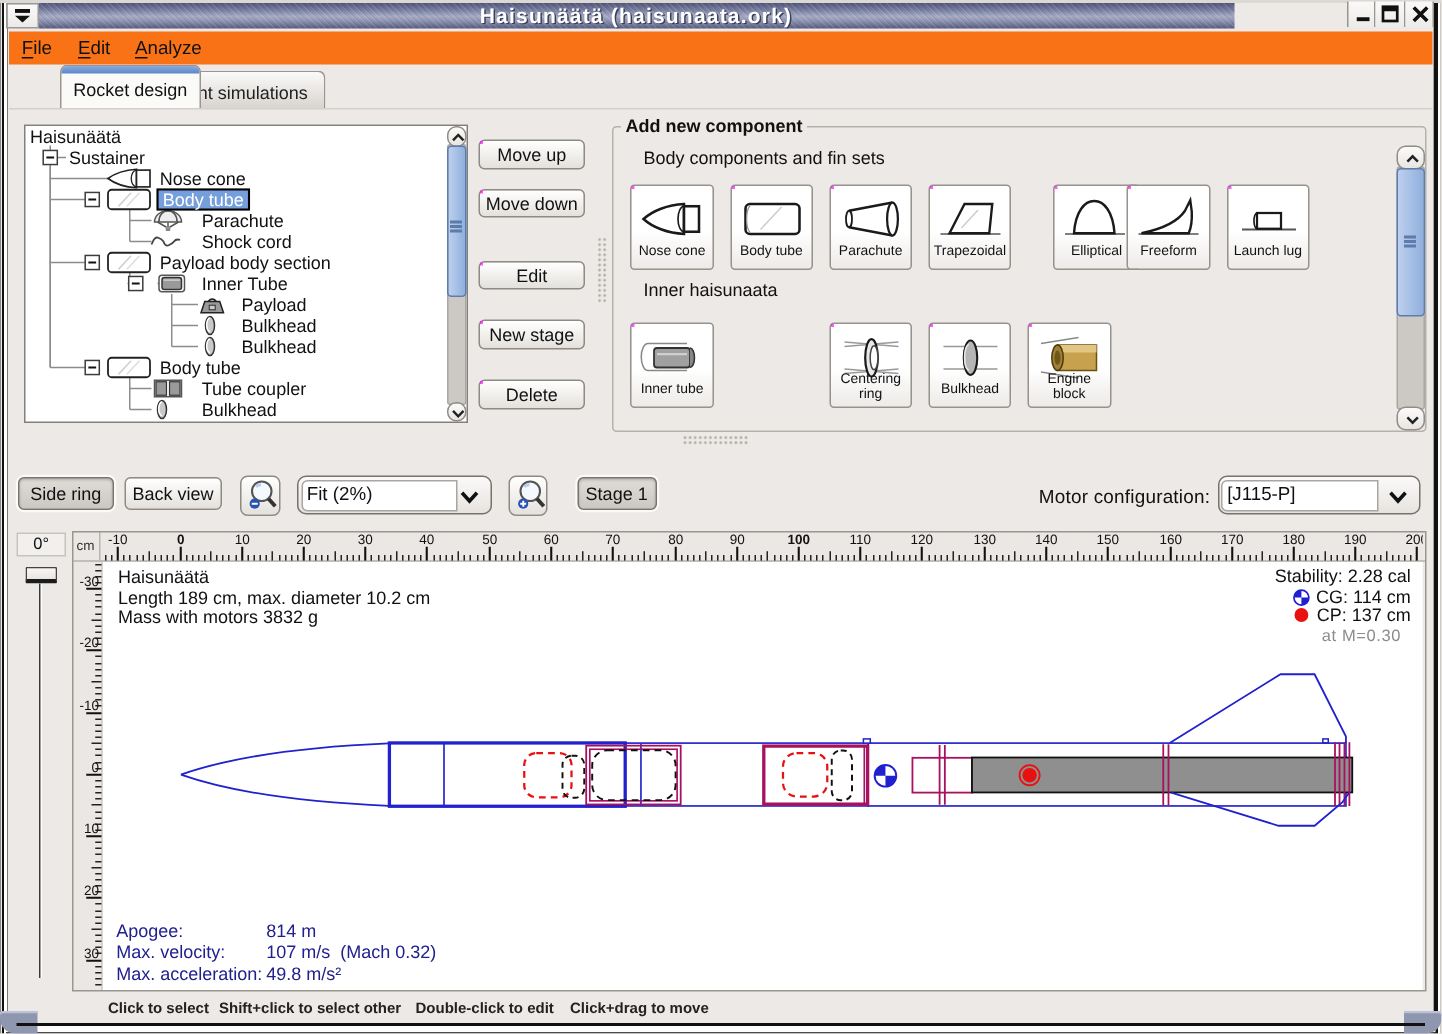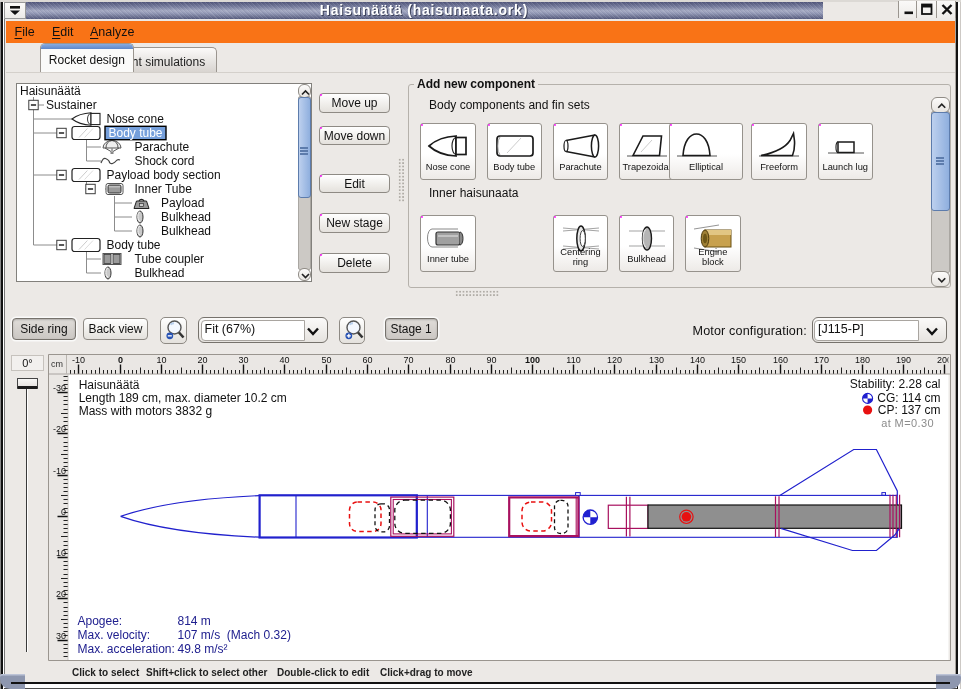--- a/index.html
+++ b/index.html
@@ -256,21 +256,21 @@
     </div>
 <div class="cbtn" style="left:209.9000000000001px;top:37.5px;width:55.5px;height:57px">
       <div class="cbtn-ic"><svg width="48" height="38" viewBox="0 0 48 38">
           <path d="M4 29 H44" stroke="#555" stroke-width="1"></path>
           <path d="M10 28.5 L20 9 H38.5 L36.5 28.5 Z" fill="#fff" stroke="#1a1a1a" stroke-width="1.6"></path>
           <line x1="18" y1="25" x2="29" y2="13" stroke="#ccc" stroke-width="1"></line>
         </svg></div>
       <div class="cbtn-lab" style="bottom:6px">Trapezoidal</div>
       <i class="pdot"></i>
     </div>
-<div class="cbtn" style="left:260px;top:37.5px;width:74px;height:57px">
+<div class="cbtn" style="left:293px;top:37.5px;width:58px;height:57px">
       <div class="cbtn-ic"><svg width="48" height="38" viewBox="0 0 48 38">
           <path d="M4 29 H44" stroke="#555" stroke-width="1"></path>
           <path d="M10 28.5 C11 14 17 7 23.5 7 C30 7 36 14 37 28.5 Z" fill="#fff" stroke="#1a1a1a" stroke-width="1.6"></path>
         </svg></div>
       <div class="cbtn-lab" style="bottom:6px">Elliptical</div>
       <i class="pdot"></i>
     </div>
 <div class="cbtn" style="left:408.5px;top:37.5px;width:55.5px;height:57px">
       <div class="cbtn-ic"><svg width="48" height="38" viewBox="0 0 48 38">
           <path d="M6 26 H42" stroke="#555" stroke-width="1.2"></path>
@@ -349,21 +349,21 @@
 <div class="tbtn" style="left:82.5px;width:65.8px">Back view</div>
 <div class="zbtn" style="left:159.6px"><svg width="26" height="25">
       <circle cx="13.5" cy="9.5" r="6.5" fill="#f4f8ff" stroke="#555" stroke-width="1.4"></circle>
       <path d="M9.5 6.5 A5 5 0 0 1 13 5.2" stroke="#b8d0ee" stroke-width="2" fill="none"></path>
       <line x1="18" y1="14.5" x2="22.5" y2="19.5" stroke="#333" stroke-width="2.6"></line>
       <circle cx="8.8" cy="17.8" r="3.4" fill="#2853b4"></circle>
       <rect x="6.8" y="17.2" width="4" height="1.3" fill="#fff"></rect>
     </svg></div>
 <div class="combo" style="left:198px;width:129.7px">
     <span class="entry" style="right:22px"></span>
-    <span class="txt">Fit (67%)</span>
+    <span class="txt">Fit (2%)</span>
     <svg width="14" height="9">
       <path d="M2 1.5 L7 7 L12 1.5" fill="none" stroke="#111" stroke-width="2.4"></path>
     </svg>
   </div>
 <div class="zbtn" style="left:339px;width:26.4px"><svg width="26" height="25">
       <circle cx="13.5" cy="9.5" r="6.5" fill="#f4f8ff" stroke="#555" stroke-width="1.4"></circle>
       <path d="M9.5 6.5 A5 5 0 0 1 13 5.2" stroke="#b8d0ee" stroke-width="2" fill="none"></path>
       <line x1="18" y1="14.5" x2="22.5" y2="19.5" stroke="#333" stroke-width="2.6"></line>
       <circle cx="8.8" cy="17.8" r="3.4" fill="#2853b4"></circle>
       <rect x="6.8" y="17.2" width="4" height="1.3" fill="#fff"></rect>

